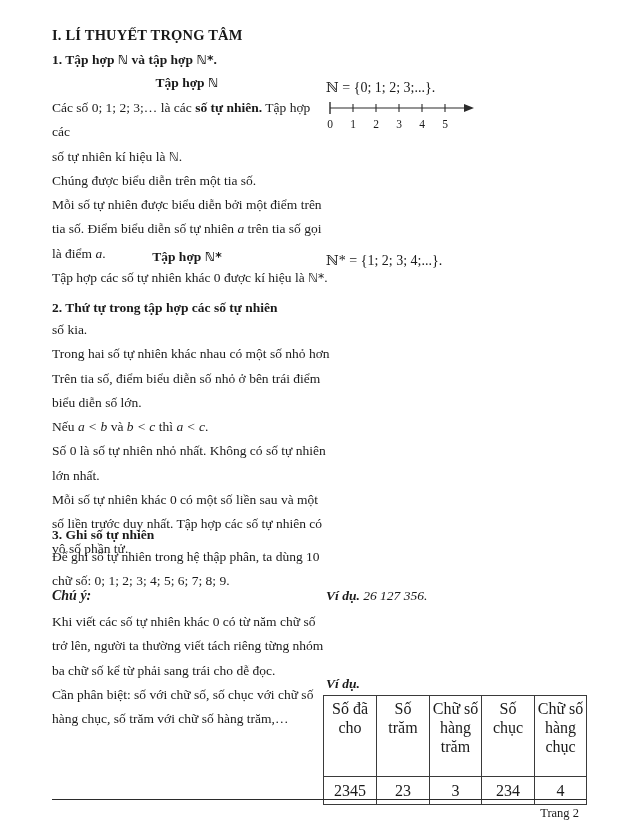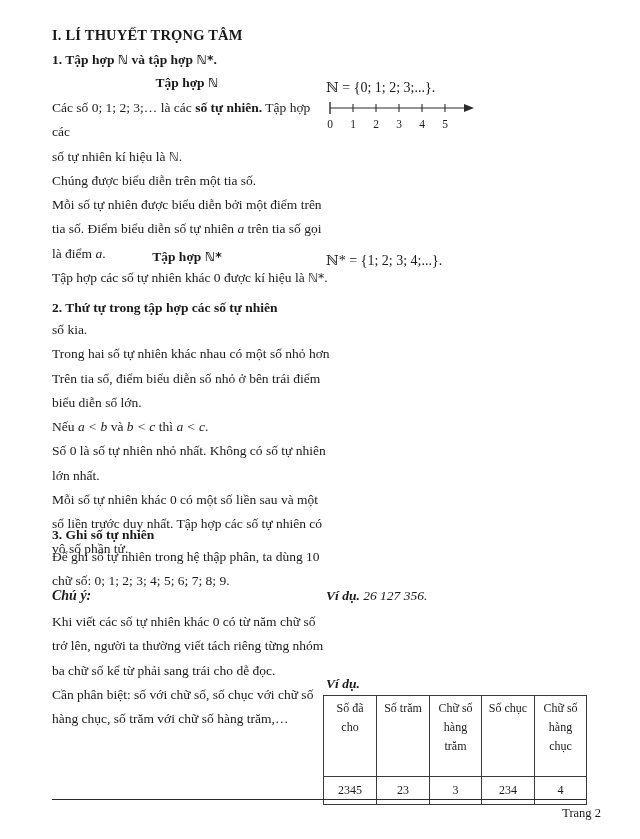--- a/index.html
+++ b/index.html
@@ -121,21 +121,21 @@
     transform: translateX(-50%);
     text-align: center;
   }
 
   
   .tbl {
     position: absolute;
     left: 323px;
     top: 695px;
     border-collapse: collapse;
-    font-size: 12px;
+    font-size: 16px;
     table-layout: fixed;
     width: 263px;
   }
   .tbl td {
     border: 1px solid #3a3a3a;
     text-align: center;
     vertical-align: top;
     padding: 3px 2px 4px 2px;
     line-height: 19px;
   }
@@ -150,21 +150,21 @@
   
   .footer-rule {
     position: absolute;
     left: 52px;
     top: 799px;
     width: 534px;
     border-top: 1px solid #2b2b2b;
   }
   .footer-text {
     position: absolute;
-    right: 39px;
+    right: 61px;
     top: 806px;
     font-size: 12.5px;
   }
 </style>
 </head>
 <body>
 
 <div class="page">
 
   <div class="doc-title">I. LÍ THUYẾT TRỌNG TÂM</div>

